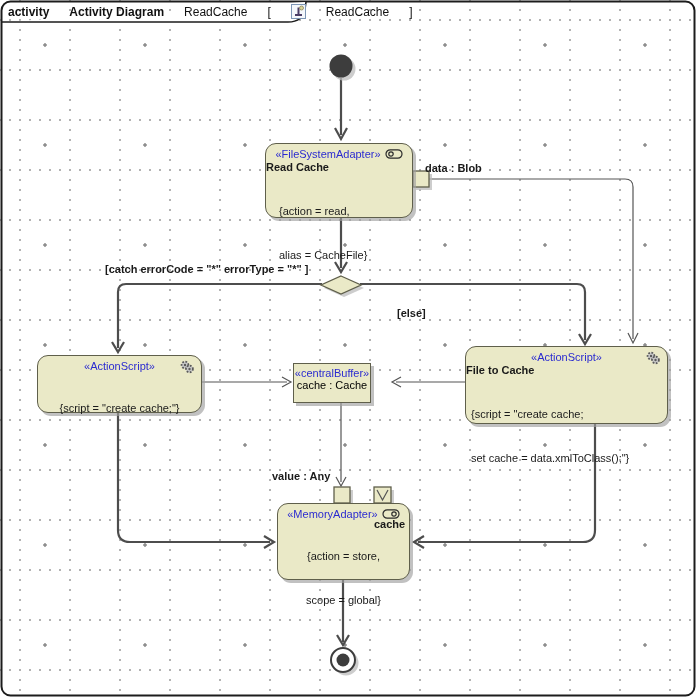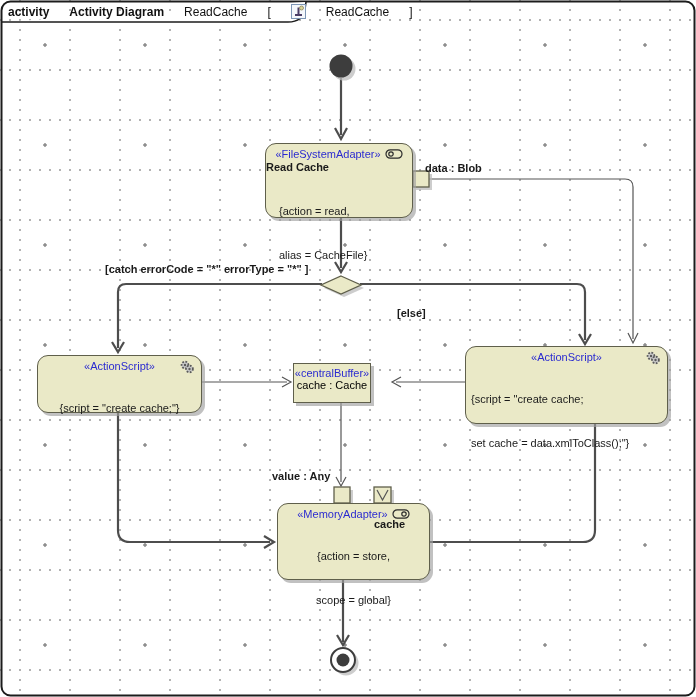--- a/index.html
+++ b/index.html
@@ -204,27 +204,28 @@
   <div class="node" style="left:465px;top:346px;width:203px;height:78px;">
     <svg class="gears" width="16" height="14" viewBox="0 0 16 14">
       <circle cx="6" cy="5" r="3.4" fill="#c9c9c9" stroke="#5a5a5a" stroke-width="1.8" stroke-dasharray="1.7 1.5"></circle>
       <circle cx="6" cy="5" r="1.2" fill="#5a5a5a"></circle>
       <circle cx="10.5" cy="9" r="3.4" fill="#c9c9c9" stroke="#5a5a5a" stroke-width="1.8" stroke-dasharray="1.7 1.5"></circle>
       <circle cx="10.5" cy="9" r="1.2" fill="#5a5a5a"></circle>
     </svg>
     <div class="stline">
       <span class="stereotype">«ActionScript»</span>
     </div>
+    <div class="name">File to Cache</div>
     <div class="props left" style="padding-left:5px;">
       <div>{script = "create cache;</div>
       <div>set cache = data.xmlToClass();"}</div>
     </div>
   </div>
 
-  <div class="node" style="left:277px;top:503px;width:153px;height:77px;">
+  <div class="node" style="left:277px;top:503px;width:133px;height:77px;">
     <div class="stline">
       <span class="stereotype">«MemoryAdapter»</span>
       <svg width="18" height="10" viewBox="0 0 18 10">
         <rect x="1" y="0.8" width="16" height="8.4" rx="4.2" fill="none" stroke="#2a2a2a" stroke-width="1.2"></rect>
         <circle cx="12" cy="5" r="2.2" fill="none" stroke="#2a2a2a" stroke-width="1.2"></circle>
       </svg>
     </div>
     <div class="props center">
       <div>{action = store,</div>
       <div>scope = global}</div>

